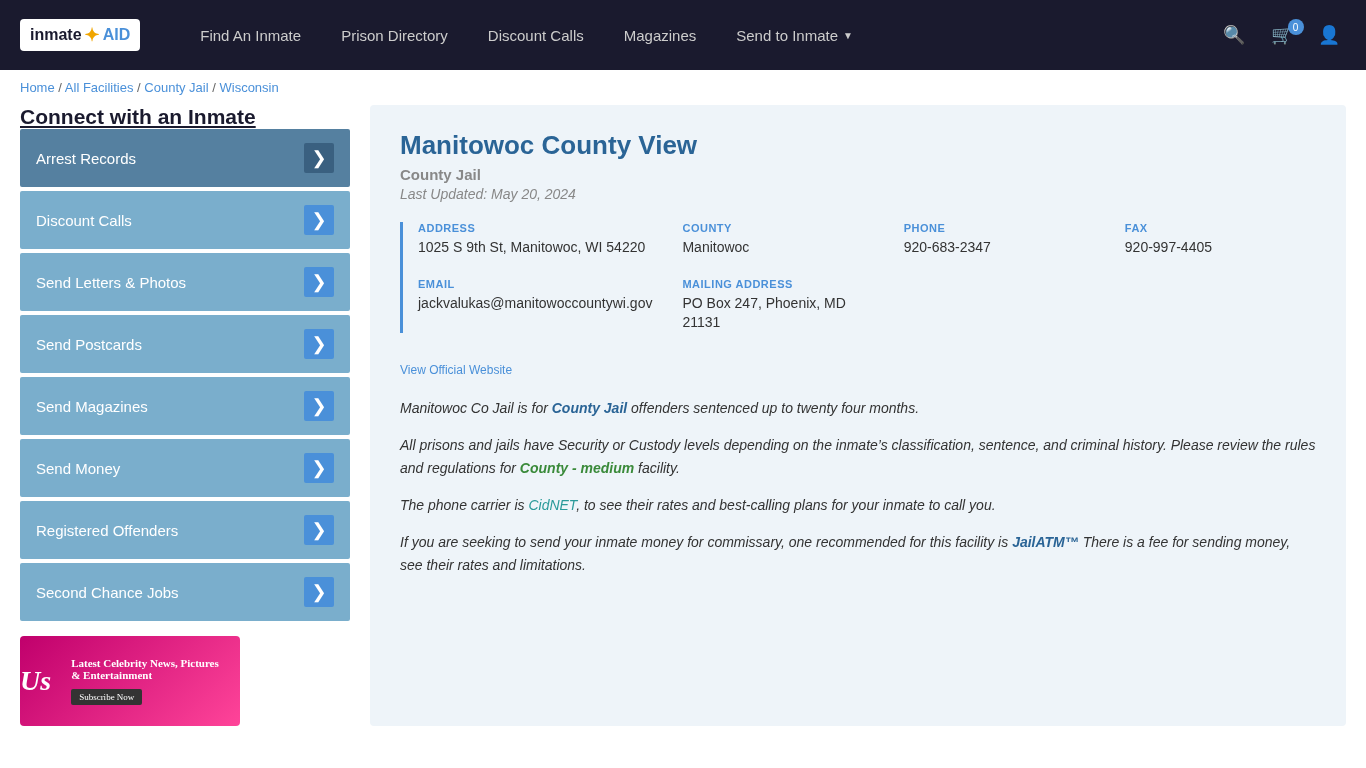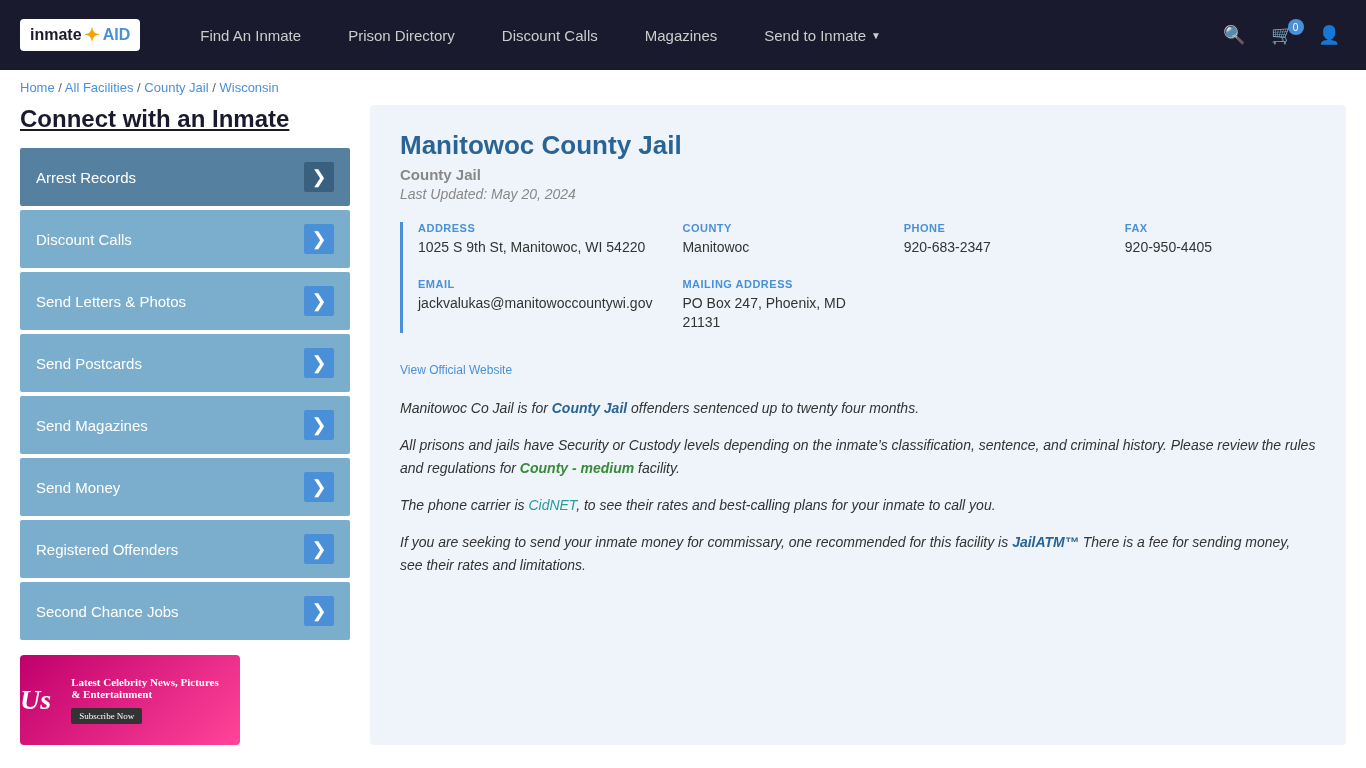--- a/index.html
+++ b/index.html
@@ -28,21 +28,21 @@
       display: flex;
       align-items: center;
       gap: 3px;
     }
     .logo-inmate { color: #1a1a2e; font-weight: bold; }
     .logo-aid { color: #4a90d9; font-weight: bold; }
     .logo-star { color: #f0a500; font-size: 18px; }
     .navbar-links {
       display: flex;
       align-items: center;
-      gap: 7px;
+      gap: 0;
       flex: 1;
     }
     .nav-link {
       color: #ccc;
       text-decoration: none;
       padding: 0 20px;
       height: 70px;
       display: flex;
       align-items: center;
       font-size: 15px;
@@ -102,25 +102,24 @@
       padding: 0 20px 20px 20px;
       gap: 20px;
     }
 
     
     .sidebar {
       width: 330px;
       flex-shrink: 0;
     }
     .sidebar-title {
-      font-size: 24px;
+      font-size: 21px;
       font-weight: bold;
       text-decoration: underline;
       color: #1a1a2e;
-      margin-bottom: 15px;
     }
     .sidebar-btn {
       display: flex;
       align-items: center;
       justify-content: space-between;
       background: #7aaecc;
       color: #fff;
       padding: 14px 16px;
       margin-bottom: 4px;
       cursor: pointer;
@@ -339,40 +338,40 @@
     <div class="ad-block">
       <div class="ad-us-logo">Us</div>
       <div class="ad-content">
         <div class="ad-title">Latest Celebrity News, Pictures &amp; Entertainment</div>
         <div class="ad-subscribe">Subscribe Now</div>
       </div>
     </div>
   </aside>
 
   <main class="content-area">
-    <h1 class="facility-name">Manitowoc County Jail</h1>
+    <h1 class="facility-name">Manitowoc County View</h1>
     <div class="facility-type">County Jail</div>
     <div class="facility-updated">Last Updated: May 20, 2024</div>
 
     <div class="info-grid">
       <div>
         <div class="info-label">ADDRESS</div>
         <div class="info-value">1025 S 9th St, Manitowoc, WI 54220</div>
       </div>
       <div>
         <div class="info-label">COUNTY</div>
         <div class="info-value">Manitowoc</div>
       </div>
       <div>
         <div class="info-label">PHONE</div>
         <div class="info-value">920-683-2347</div>
       </div>
       <div>
         <div class="info-label">FAX</div>
-        <div class="info-value">920-950-4405</div>
+        <div class="info-value">920-997-4405</div>
       </div>
       <div>
         <div class="info-label">EMAIL</div>
         <div class="info-value">jackvalukas@manitowoccountywi.gov</div>
       </div>
       <div>
         <div class="info-label">MAILING ADDRESS</div>
         <div class="info-value">PO Box 247, Phoenix, MD 21131</div>
       </div>
     </div>

